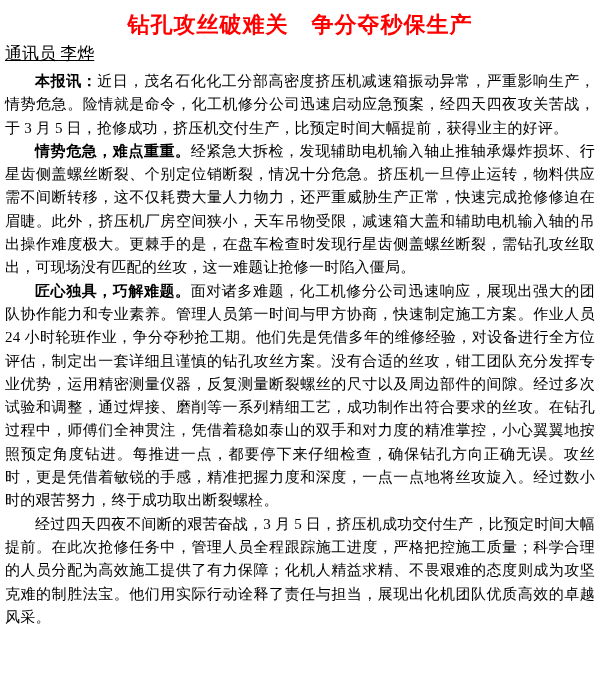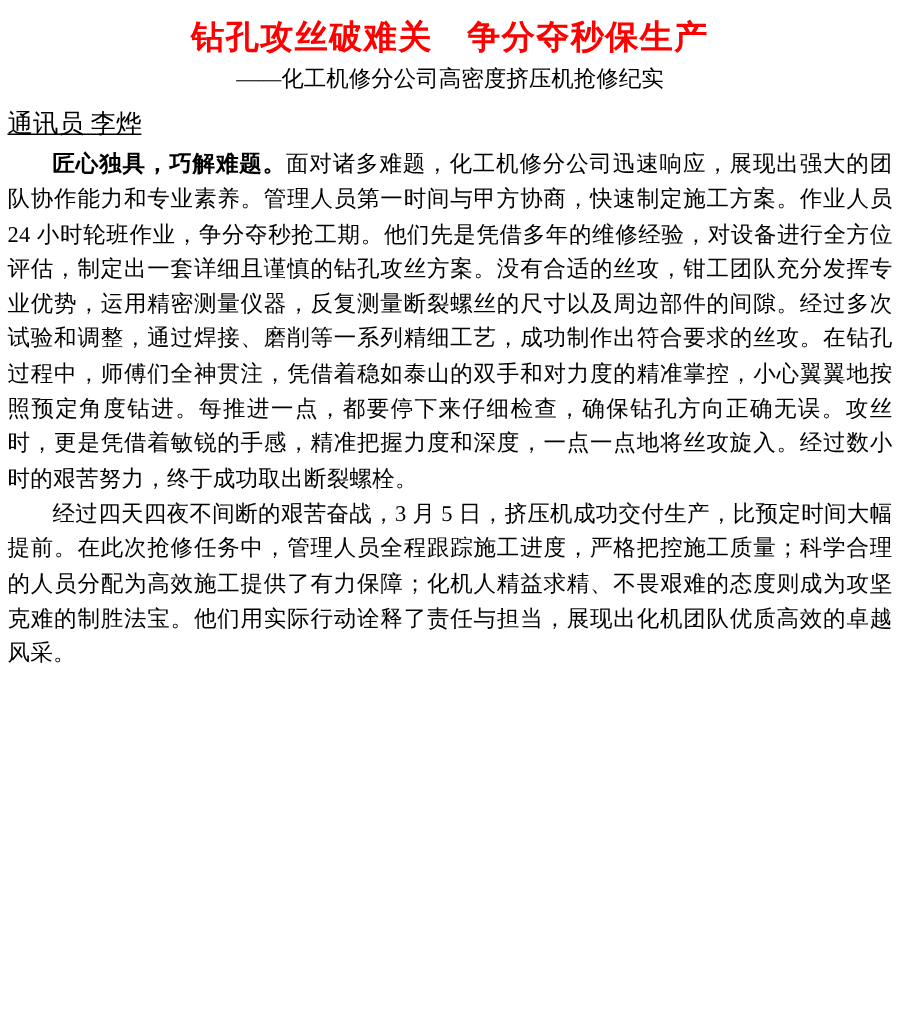--- a/index.html
+++ b/index.html
@@ -54,27 +54,28 @@
     font-weight: bold;
   }
 </style>
 </head>
 <body>
 
 <div class="page">
 
   <h1 class="article-title">钻孔攻丝破难关　争分夺秒保生产</h1>
 
-  <div class="article-subtitle">——化工机修分公司高密度挤压机抢修纪实</div>
 
   <div class="byline">通讯员 李烨</div>
 
   <div class="article-body">
 
+    <p><span class="lead">本报讯：</span><span>近日，茂名石化化工分部高密度挤压机减速箱振动异常，严重影响生产，情势危急。险情就是命令，化工机修分公司迅速启动应急预案，经四天四夜攻关苦战，于 3 月 5 日，抢修成功，挤压机交付生产，比预定时间大幅提前，获得业主的好评。</span></p>
 
+    <p><span class="lead">情势危急，难点重重。</span><span>经紧急大拆检，发现辅助电机输入轴止推轴承爆炸损坏、行星齿侧盖螺丝断裂、个别定位销断裂，情况十分危急。挤压机一旦停止运转，物料供应需不间断转移，这不仅耗费大量人力物力，还严重威胁生产正常，快速完成抢修修迫在眉睫。此外，挤压机厂房空间狭小，天车吊物受限，减速箱大盖和辅助电机输入轴的吊出操作难度极大。更棘手的是，在盘车检查时发现行星齿侧盖螺丝断裂，需钻孔攻丝取出，可现场没有匹配的丝攻，这一难题让抢修一时陷入僵局。</span></p>
 
 
     <p><span class="lead">匠心独具，巧解难题。</span><span>面对诸多难题，化工机修分公司迅速响应，展现出强大的团队协作能力和专业素养。管理人员第一时间与甲方协商，快速制定施工方案。作业人员 24 小时轮班作业，争分夺秒抢工期。他们先是凭借多年的维修经验，对设备进行全方位评估，制定出一套详细且谨慎的钻孔攻丝方案。没有合适的丝攻，钳工团队充分发挥专业优势，运用精密测量仪器，反复测量断裂螺丝的尺寸以及周边部件的间隙。经过多次试验和调整，通过焊接、磨削等一系列精细工艺，成功制作出符合要求的丝攻。在钻孔过程中，师傅们全神贯注，凭借着稳如泰山的双手和对力度的精准掌控，小心翼翼地按照预定角度钻进。每推进一点，都要停下来仔细检查，确保钻孔方向正确无误。攻丝时，更是凭借着敏锐的手感，精准把握力度和深度，一点一点地将丝攻旋入。经过数小时的艰苦努力，终于成功取出断裂螺栓。</span></p>
 
     <p><span class="lead"></span><span>经过四天四夜不间断的艰苦奋战，3 月 5 日，挤压机成功交付生产，比预定时间大幅提前。在此次抢修任务中，管理人员全程跟踪施工进度，严格把控施工质量；科学合理的人员分配为高效施工提供了有力保障；化机人精益求精、不畏艰难的态度则成为攻坚克难的制胜法宝。他们用实际行动诠释了责任与担当，展现出化机团队优质高效的卓越风采。</span></p>
 
   </div>
 </div>
 
 </body></html>

